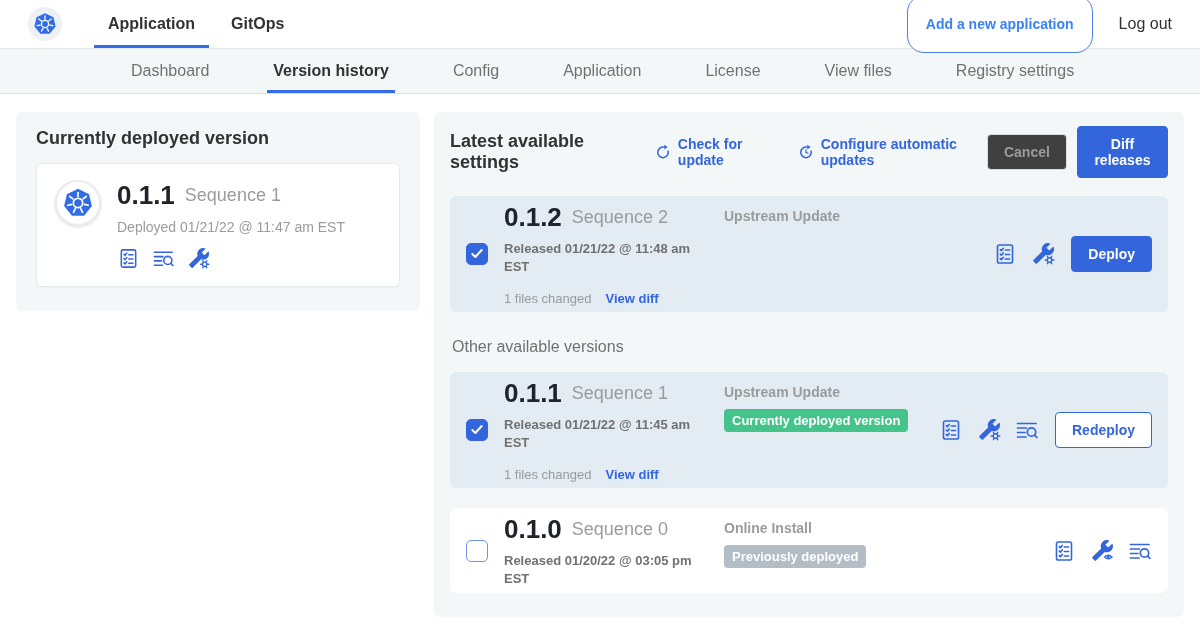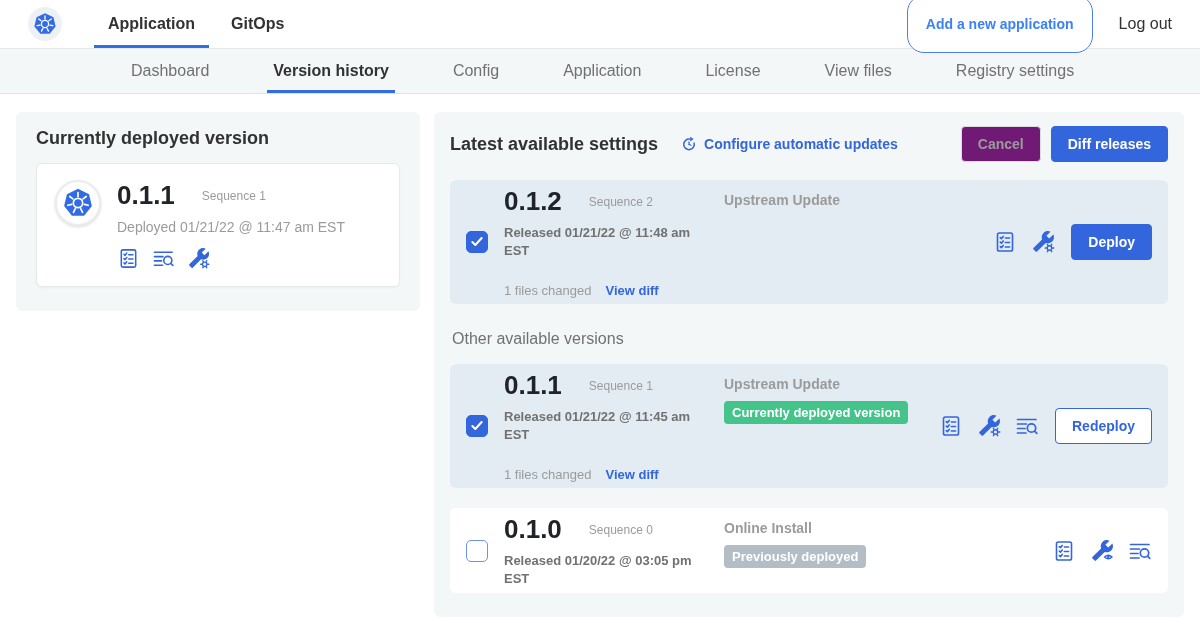--- a/index.html
+++ b/index.html
@@ -79,21 +79,21 @@
     box-shadow:0 1px 2px rgba(0,0,0,.04);
     padding:16px 18px;display:flex;align-items:flex-start;
   }
   .k8s-big{
     width:46px;height:46px;border-radius:50%;background:#fff;
     border:2px solid #ececec;box-shadow:0 1px 3px rgba(0,0,0,.15);
     display:flex;align-items:center;justify-content:center;margin-right:16px;flex-shrink:0;
   }
   .version-line{display:flex;align-items:center;}
   .version-number{font-size:26px;font-weight:bold;color:var(--text-darkest);}
-  .sequence{font-size:12px;color:var(--text-gray);margin-left:27px;}
+  .sequence{font-size:18px;color:var(--text-gray);margin-left:10px;}
   .deployed-ts{font-size:14px;color:var(--text-gray);margin-top:8px;}
   .icon-row{display:flex;align-items:center;margin-top:12px;}
   .icon-row .ic{margin-right:12px;cursor:pointer;}
 
   
   .available-panel{
     flex:1;margin-left:14px;background:var(--panel-bg);
     border-radius:6px;padding:14px 16px 16px 16px;min-height:505px;
   }
   .avail-header{display:flex;align-items:center;}
@@ -101,21 +101,21 @@
   .hdr-link{
     display:flex;align-items:center;margin-left:22px;cursor:pointer;
     color:var(--blue);font-size:14px;font-weight:bold;
   }
   .hdr-link .ic{margin-right:6px;}
   .hdr-buttons{margin-left:auto;display:flex;align-items:center;}
   .btn{
     font-family:inherit;font-size:14px;font-weight:bold;border-radius:4px;
     padding:9px 16px;cursor:pointer;border:1px solid transparent;
   }
-  .btn-cancel{background:#701a75;border-color:#dcdcdc;color:var(--text-gray);margin-right:10px;}
+  .btn-cancel{background:#404040;border-color:#dcdcdc;color:var(--text-gray);margin-right:10px;}
   .btn-primary{background:var(--blue);border-color:var(--blue);color:#fff;}
   .btn-outline{background:#fff;border-color:var(--blue);color:var(--blue);}
 
   .version-card{
     border-radius:6px;padding:6px 16px;margin-top:16px;
     display:flex;align-items:center;
   }
   .version-card.selected{background:var(--card-selected);}
   .version-card.plain{background:#fff;margin-top:20px;}
   .vc-first{margin-top:18px;}
@@ -124,21 +124,21 @@
     width:22px;height:22px;border-radius:5px;flex-shrink:0;
     border:1.5px solid #6d92e8;background:#fff;margin-right:16px;cursor:pointer;
     display:flex;align-items:center;justify-content:center;
   }
   .checkbox.checked{background:var(--blue);border-color:var(--blue);}
   .checkbox svg{visibility:hidden;}
   .checkbox.checked svg{visibility:visible;}
 
   .vc-info{width:205px;flex-shrink:0;margin-right:15px;}
   .released{font-size:13px;font-weight:bold;color:var(--text-mid);margin-top:7px;line-height:1.35;width:190px;}
-  .files-row{display:flex;align-items:center;margin-top:24px;}
+  .files-row{display:flex;align-items:center;margin-top:16px;}
   .files-changed{font-size:13px;color:var(--text-gray);}
   .view-diff{font-size:13px;font-weight:bold;color:var(--blue);margin-left:14px;cursor:pointer;}
 
   .vc-source{flex:1;align-self:flex-start;padding-top:6px;}
   .source-label{font-size:14px;font-weight:bold;color:var(--text-gray);}
   .badge{
     display:inline-block;margin-top:9px;font-size:13px;font-weight:bold;color:#fff;
     padding:4px 8px;border-radius:4px;
   }
   .badge.green{background:var(--green);}
@@ -287,20 +287,28 @@
     </div>
   </aside>
 
   <section class="available-panel">
 
     <div class="avail-header">
       <h2 class="panel-title">Latest available settings</h2>
       <span class="hdr-link">
         <span class="ic">
           <svg width="18" height="18" viewBox="0 0 24 24">
+              <use href="#i-refresh"></use>
+            </svg>
+          </span>
+        <span>Check for update</span>
+      </span>
+      <span class="hdr-link">
+        <span class="ic">
+          <svg width="18" height="18" viewBox="0 0 24 24">
               <use href="#i-schedule"></use>
             </svg>
           </span>
         <span>Configure automatic updates</span>
       </span>
       <div class="hdr-buttons">
         <button class="btn btn-cancel">Cancel</button>
         <button class="btn btn-primary">Diff releases</button>
       </div>
     </div>

